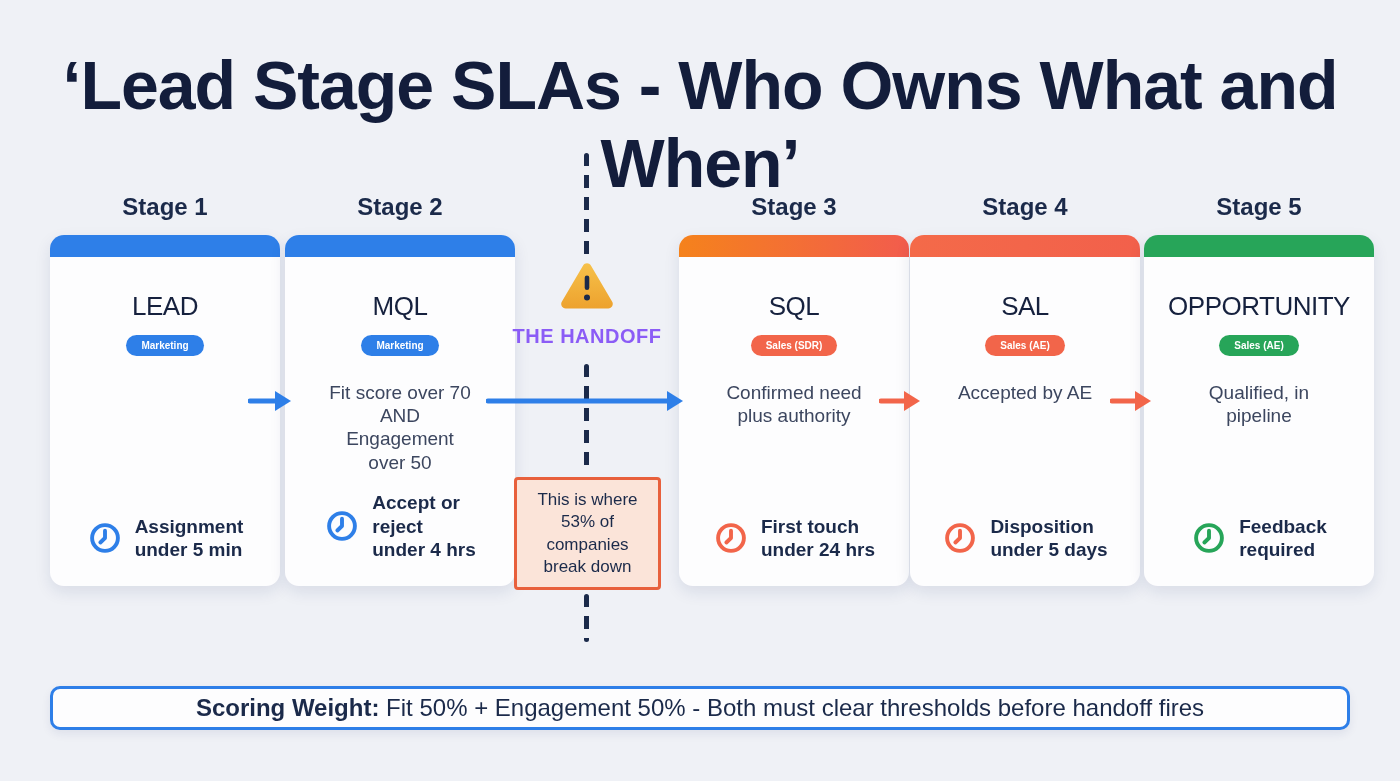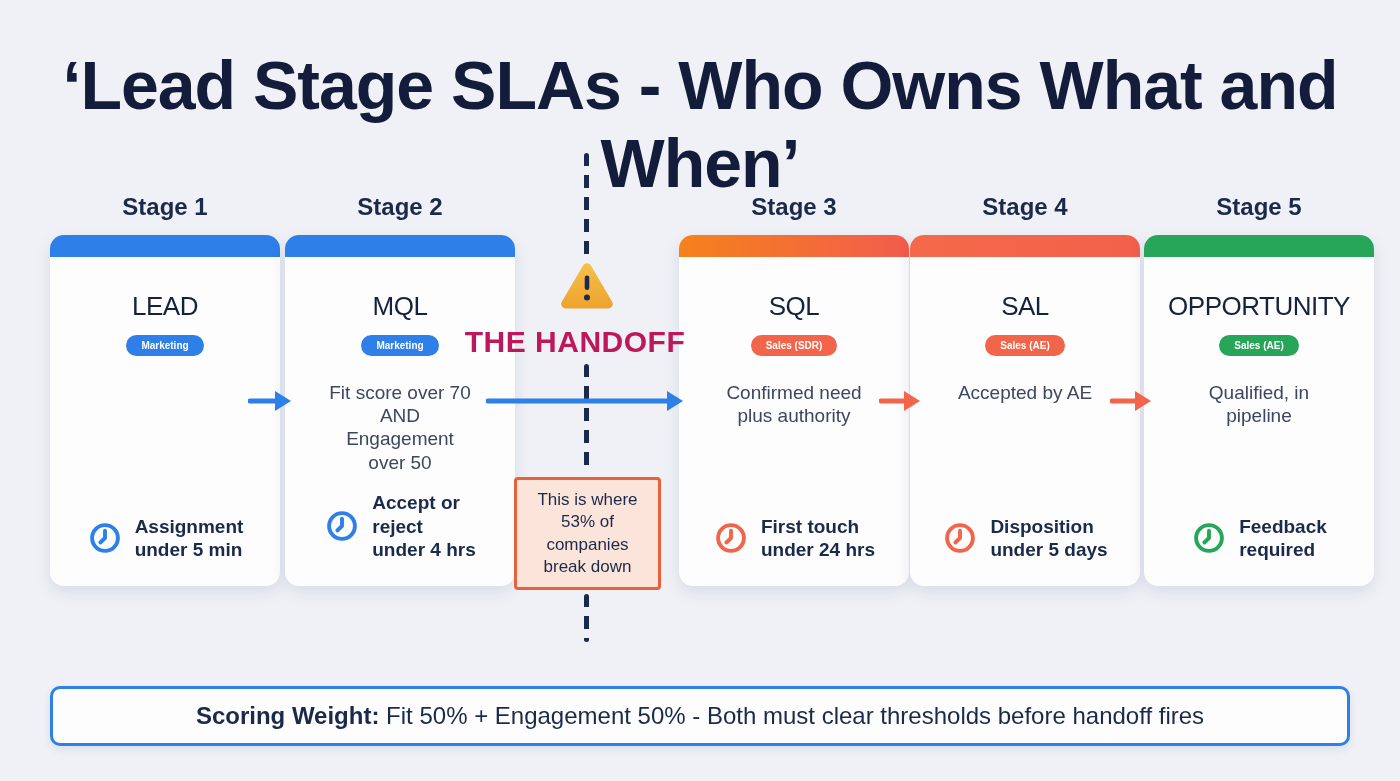--- a/index.html
+++ b/index.html
@@ -60,37 +60,37 @@
     background:repeating-linear-gradient(180deg, var(--dash) 0 13px, transparent 13px 22px);
     border-radius:3px;
   }
   #dash1 { top:153px; height:108px; }
   #dash2 { top:364px; height:110px; }
   #dash3 { top:594px; height:48px; }
   .warning {
     position:absolute; left:560px; top:262px; width:54px; height:48px;
   }
   .handoff-title {
-    position:absolute; left:460px; top:325px; width:230px;
-    text-align:center; font-size:30px; font-weight:bold;
-    color:#be185d; letter-spacing:0.5px;
+    position:absolute; left:472px; top:325px; width:230px;
+    text-align:center; font-size:20px; font-weight:bold;
+    color:#8b5cf6; letter-spacing:0.5px;
   }
   .callout {
     position:absolute; left:514px; top:477px; width:147px; height:113px;
     background:var(--callout-bg); border:3px solid var(--callout-border);
     border-radius:4px; display:flex; align-items:center; justify-content:center;
     text-align:center; font-size:17px; color:#1B2A4A; line-height:1.32;
     white-space:pre-line;
   }
   
   .arrow { position:absolute; top:386px; height:30px; }
   .arrow svg { display:block; }
   
   .banner {
-    position:absolute; left:50px; top:686px; width:1300px; height:60px;
+    position:absolute; left:50px; top:686px; width:1300px; height:44px;
     background:#FDFDFE; border:3px solid var(--banner-border);
     border-radius:10px; box-shadow:0 4px 10px rgba(23,43,99,.08);
     display:flex; align-items:center; justify-content:center;
     font-size:24px; color:#1B2A4A;
   }
   .banner b { font-weight:bold; }
 </style>
 </head>
 <body style="background: rgb(239, 241, 246);">
 

